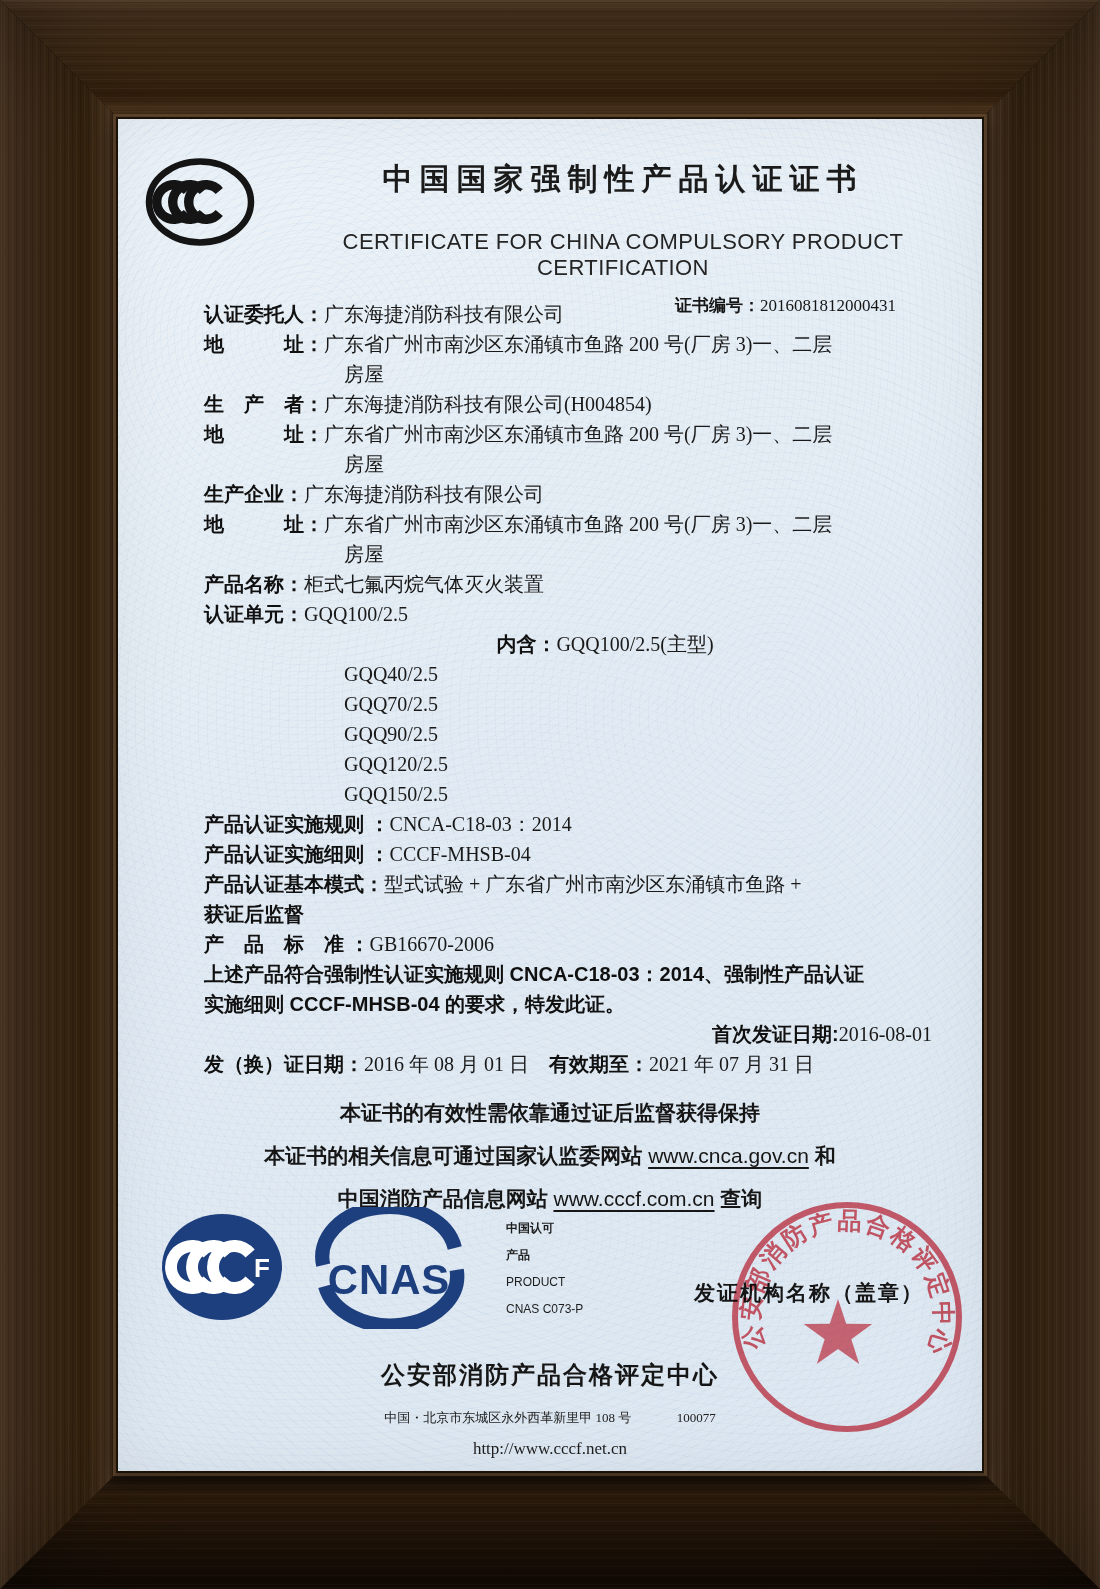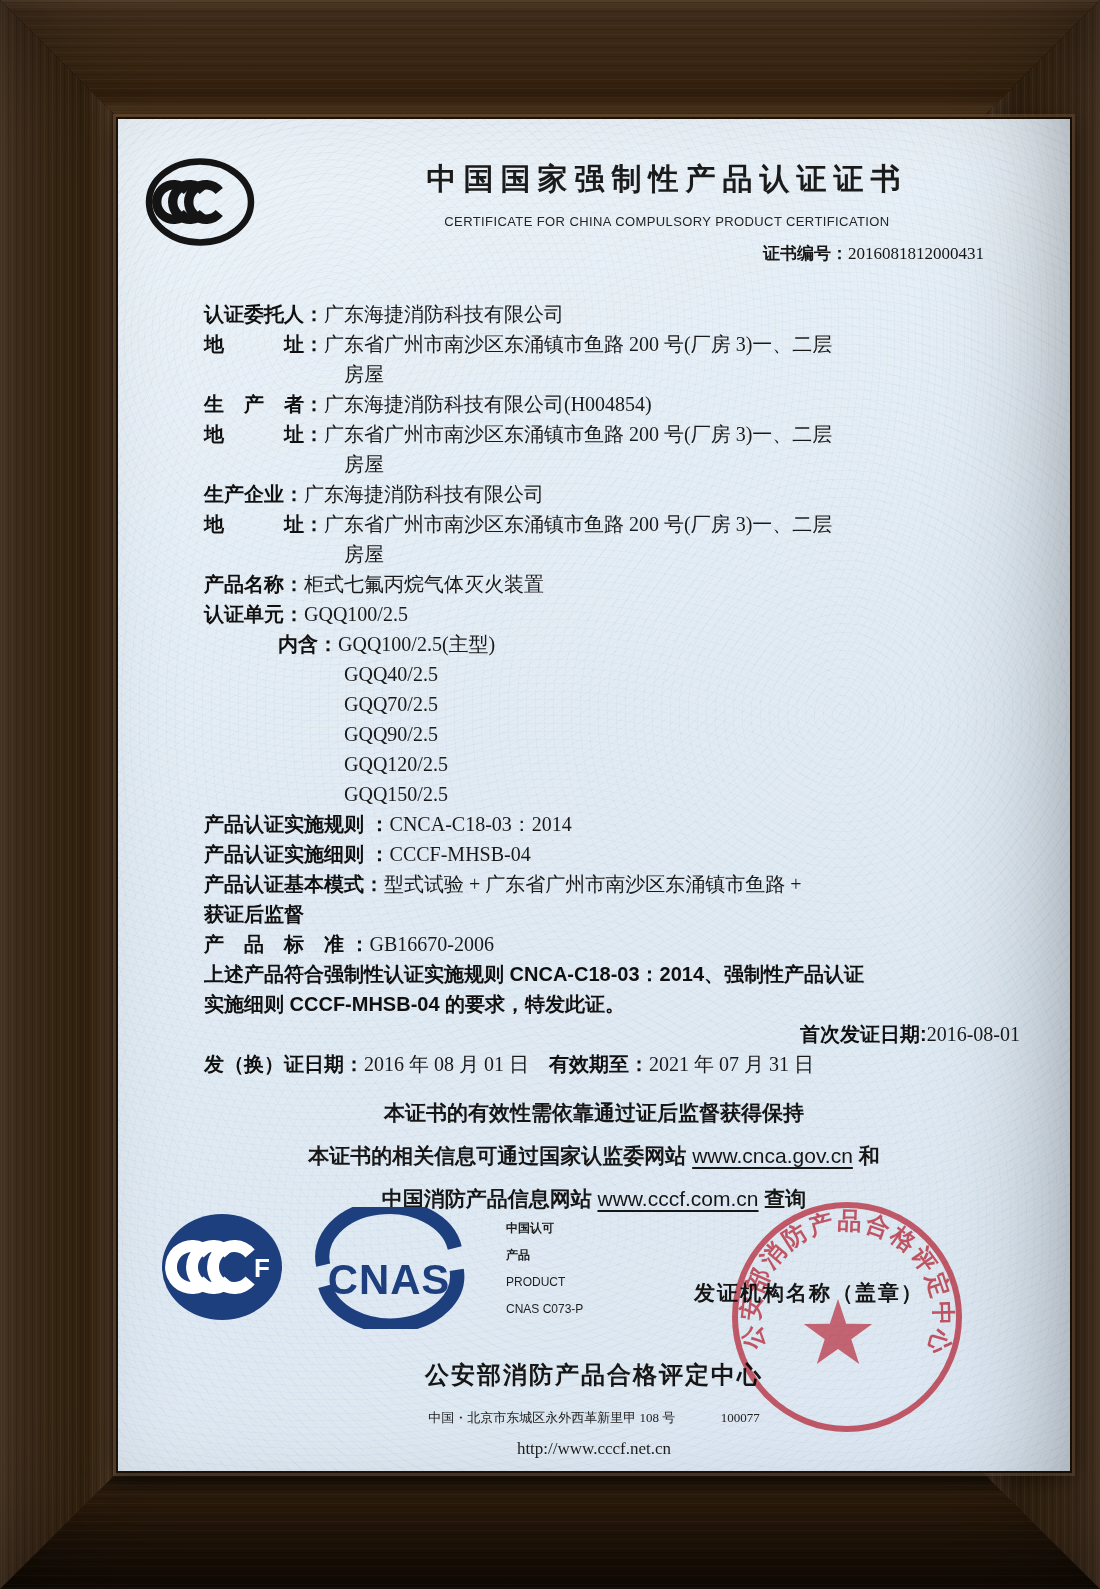--- a/index.html
+++ b/index.html
@@ -38,43 +38,43 @@
       repeating-linear-gradient(90deg, rgba(0,0,0,.15) 0 1px, transparent 1px 4px, rgba(255,255,255,.05) 4px 5px, transparent 5px 8px),
       linear-gradient(270deg,#5a412a 0%,#47311e 18%,#3c2914 45%,#322110 70%,#463321 90%,#281607 100%);
   }
   .vignette{
     position:absolute;inset:0;z-index:6;pointer-events:none;
     box-shadow:inset 0 0 150px rgba(0,0,0,.55), inset 0 0 0 2px rgba(255,235,210,.05);
   }
   
   .paper{
     position:absolute;z-index:2;
-    left:118px;top:119px;width:952px;height:1352px;
+    left:118px;top:119px;width:864px;height:1352px;
     background-color:#e5eef5;
     background-image:
       repeating-radial-gradient(circle at 22% 16%, rgba(130,165,205,.07) 0 1px, transparent 1px 7px),
       repeating-radial-gradient(circle at 76% 44%, rgba(130,165,205,.07) 0 1px, transparent 1px 9px),
       repeating-radial-gradient(circle at 45% 82%, rgba(125,160,200,.06) 0 1px, transparent 1px 8px),
       linear-gradient(160deg,#ecf3f8 0%,#e2ebf3 45%,#dde7f1 100%);
     box-shadow:0 0 0 2px #1c1208, 0 0 0 5px rgba(140,105,70,.45), 0 6px 24px rgba(0,0,0,.6);
     color:#161616;
   }
   .ccc-logo{position:absolute;left:26px;top:38px;width:112px;height:90px;}
   .header{position:absolute;left:160px;right:14px;top:40px;text-align:center;}
   .title{font-size:30px;font-weight:700;letter-spacing:7px;color:#1b1b1b;}
-  .subtitle{margin-top:14px;font-size:13px;letter-spacing:.4px;color:#242424;}
+  .subtitle{margin-top:29px;font-size:22px;letter-spacing:.4px;color:#242424;}
   .cert-no{margin-top:13px;text-align:right;padding-right:72px;
     font-family:"Liberation Serif","DejaVu Serif",serif;font-size:17px;}
   .cert-no .lblb{font-weight:700;font-family:"Liberation Sans","DejaVu Sans",sans-serif;}
   
   .body-block{position:absolute;left:86px;top:180px;right:50px;font-size:20px;line-height:30px;}
   .line{white-space:nowrap;}
   .lbl{font-weight:700;font-family:"Liberation Sans","DejaVu Sans",sans-serif;color:#101010;}
   .val{font-family:"Liberation Serif","DejaVu Serif",serif;color:#191919;}
-  .indent-label{padding-left:74px;}
+  .indent-label{padding-left:74px;text-align:center;}
   .cont-value{padding-left:140px;}
   .cont-left{padding-left:0;}
   .stmt .val,.stmt .lbl{font-weight:700;}
   .center-line{text-align:right;white-space:normal;}
   
   .notes{position:absolute;left:0;right:0;top:972px;text-align:center;}
   .note{font-size:21px;font-weight:600;line-height:43px;color:#161616;}
   .note .link{text-decoration:underline;text-underline-offset:4px;font-weight:500;}
   
   .cccf-logo{position:absolute;left:40px;top:1092px;width:128px;height:112px;}

